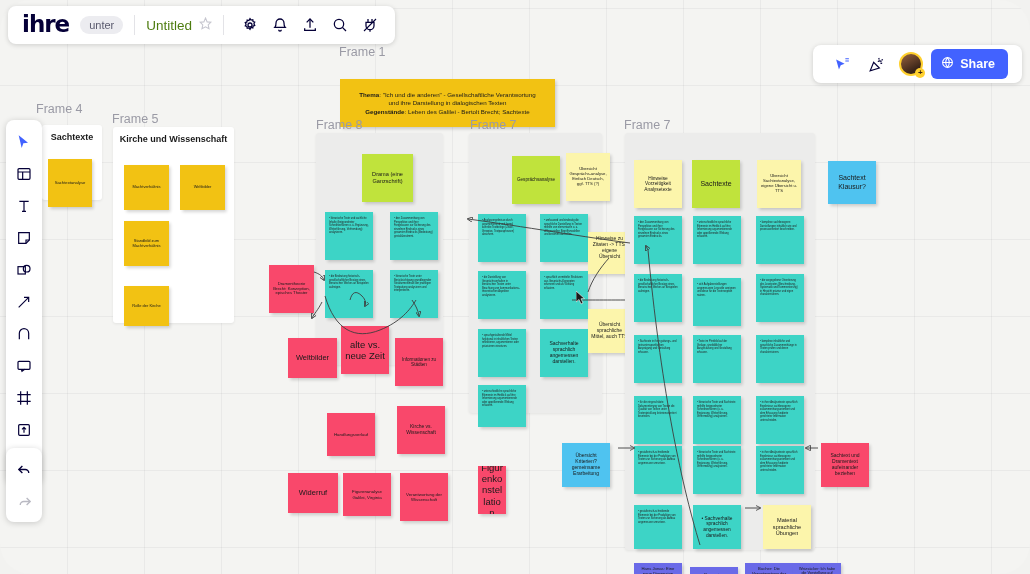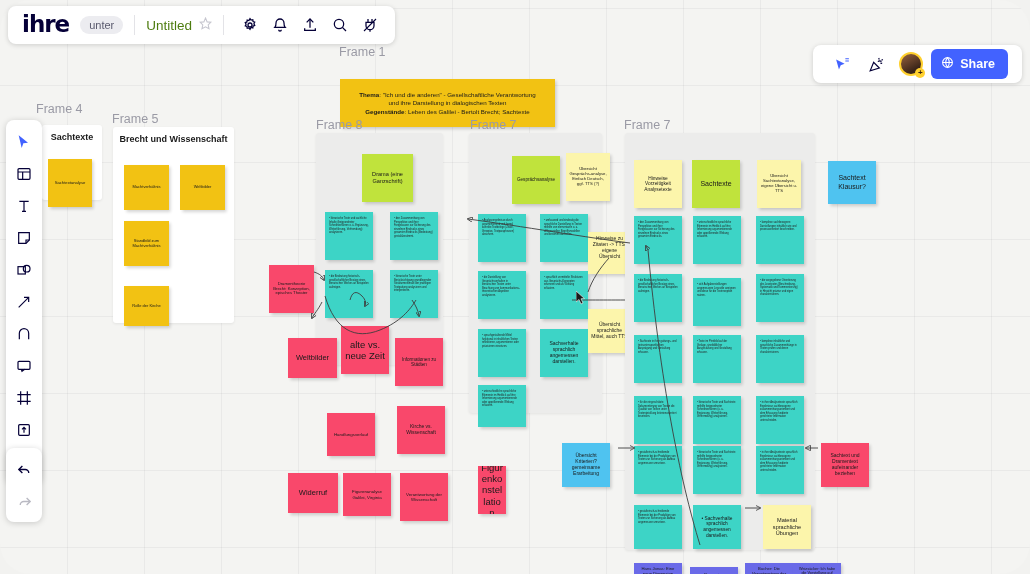--- a/index.html
+++ b/index.html
@@ -139,21 +139,21 @@
   </div>
 
   <div class="frame-label" style="left:36px; top:102px;">Frame 4</div>
   <div class="frame-box white" style="left:42px; top:125px; width:60px; height:75px;">
     <div class="frame-title">Sachtexte</div>
   </div>
   <div class="note sm" style="left:48px; top:141px; width:44px; height:48px; background:#f2c213; font-size:4.2px;">Sachtextanalyse</div>
 
   <div class="frame-label" style="left:112px; top:112px;">Frame 5</div>
   <div class="frame-box white" style="left:113px; top:127px; width:121px; height:196px;">
-    <div class="frame-title">Brecht und Wissenschaft</div>
+    <div class="frame-title">Kirche und Wissenschaft</div>
   </div>
   <div class="note sm" style="left:124px; top:147px; width:45px; height:45px; background:#f2c213; font-size:4px;">Machtverhältnis</div>
   <div class="note sm" style="left:180px; top:147px; width:45px; height:45px; background:#f2c213; font-size:4px;">Weltbilder</div>
   <div class="note sm" style="left:124px; top:203px; width:45px; height:45px; background:#f2c213; font-size:4px;">Standbild zum Machtverhältnis</div>
   <div class="note sm" style="left:124px; top:268px; width:45px; height:40px; background:#f2c213; font-size:4px;">Rolle der Kirche</div>
 
   <div class="frame-label" style="left:316px; top:118px;">Frame 8</div>
   <div class="frame-box" style="left:316px; top:133px; width:127px; height:232px;"></div>
   <div class="note md" style="left:362px; top:136px; width:51px; height:48px; background:#c0e33c; font-size:5.6px;">Drama (eine Ganzschrift)</div>
 

